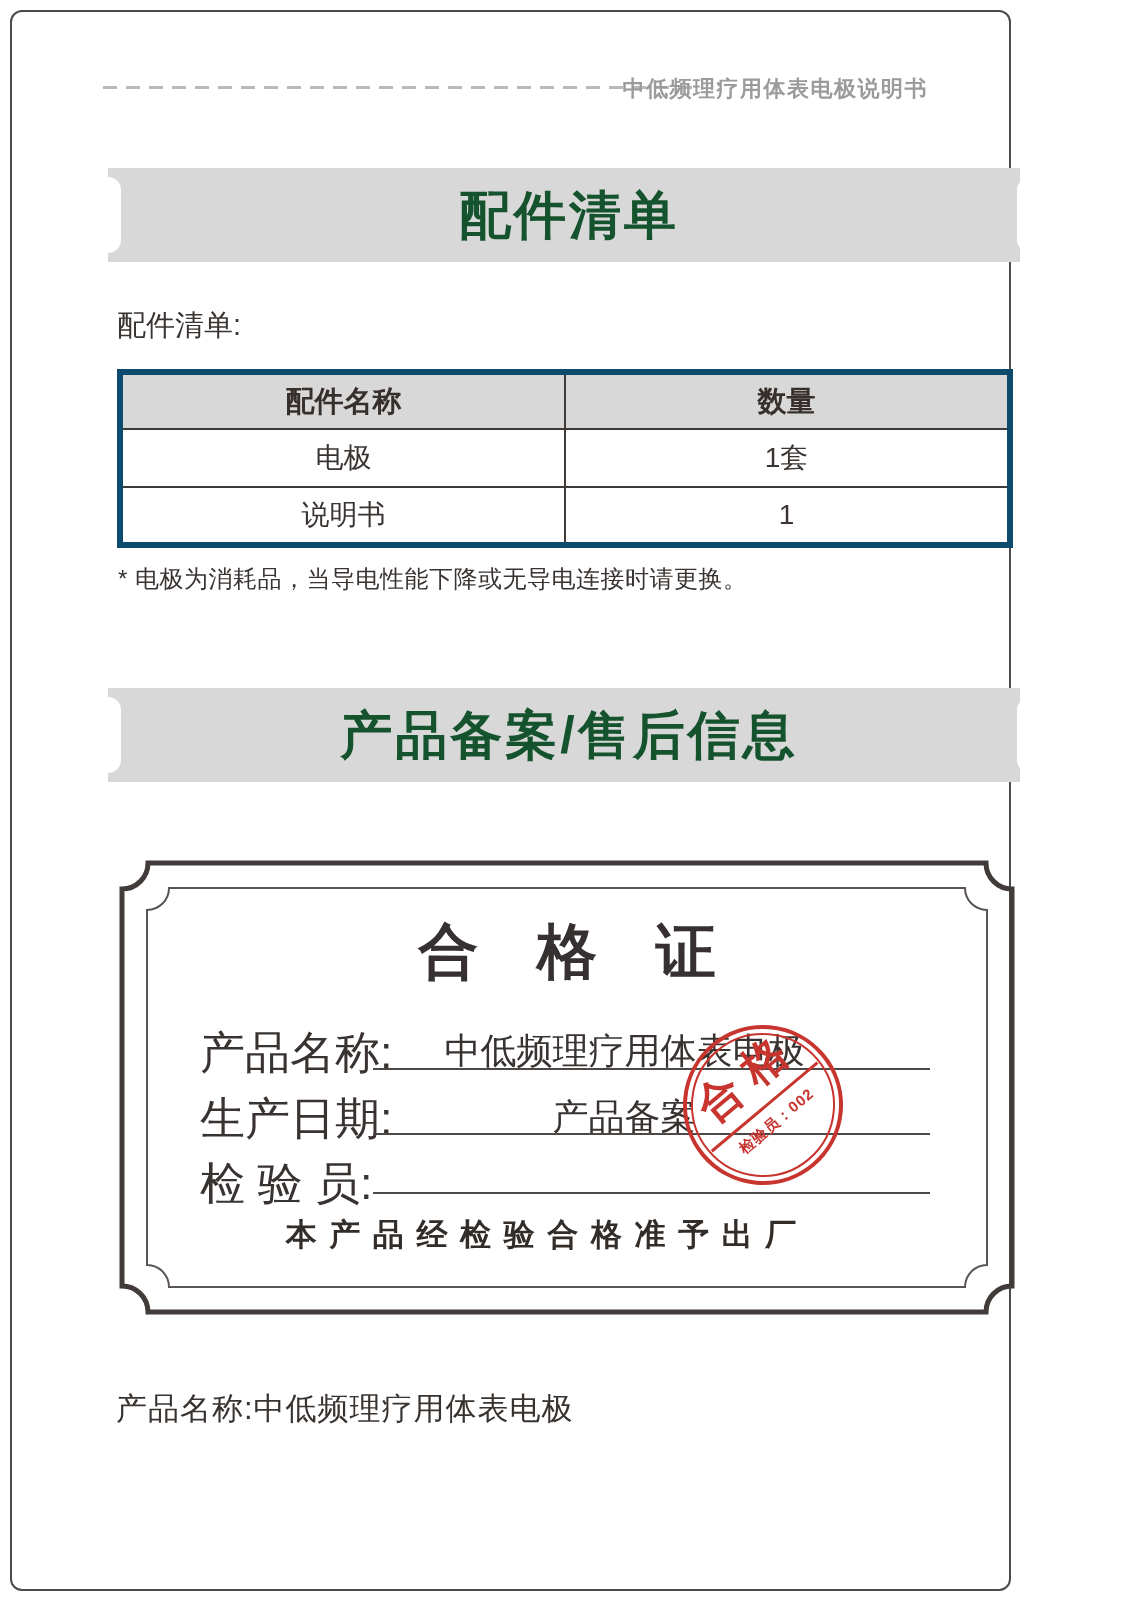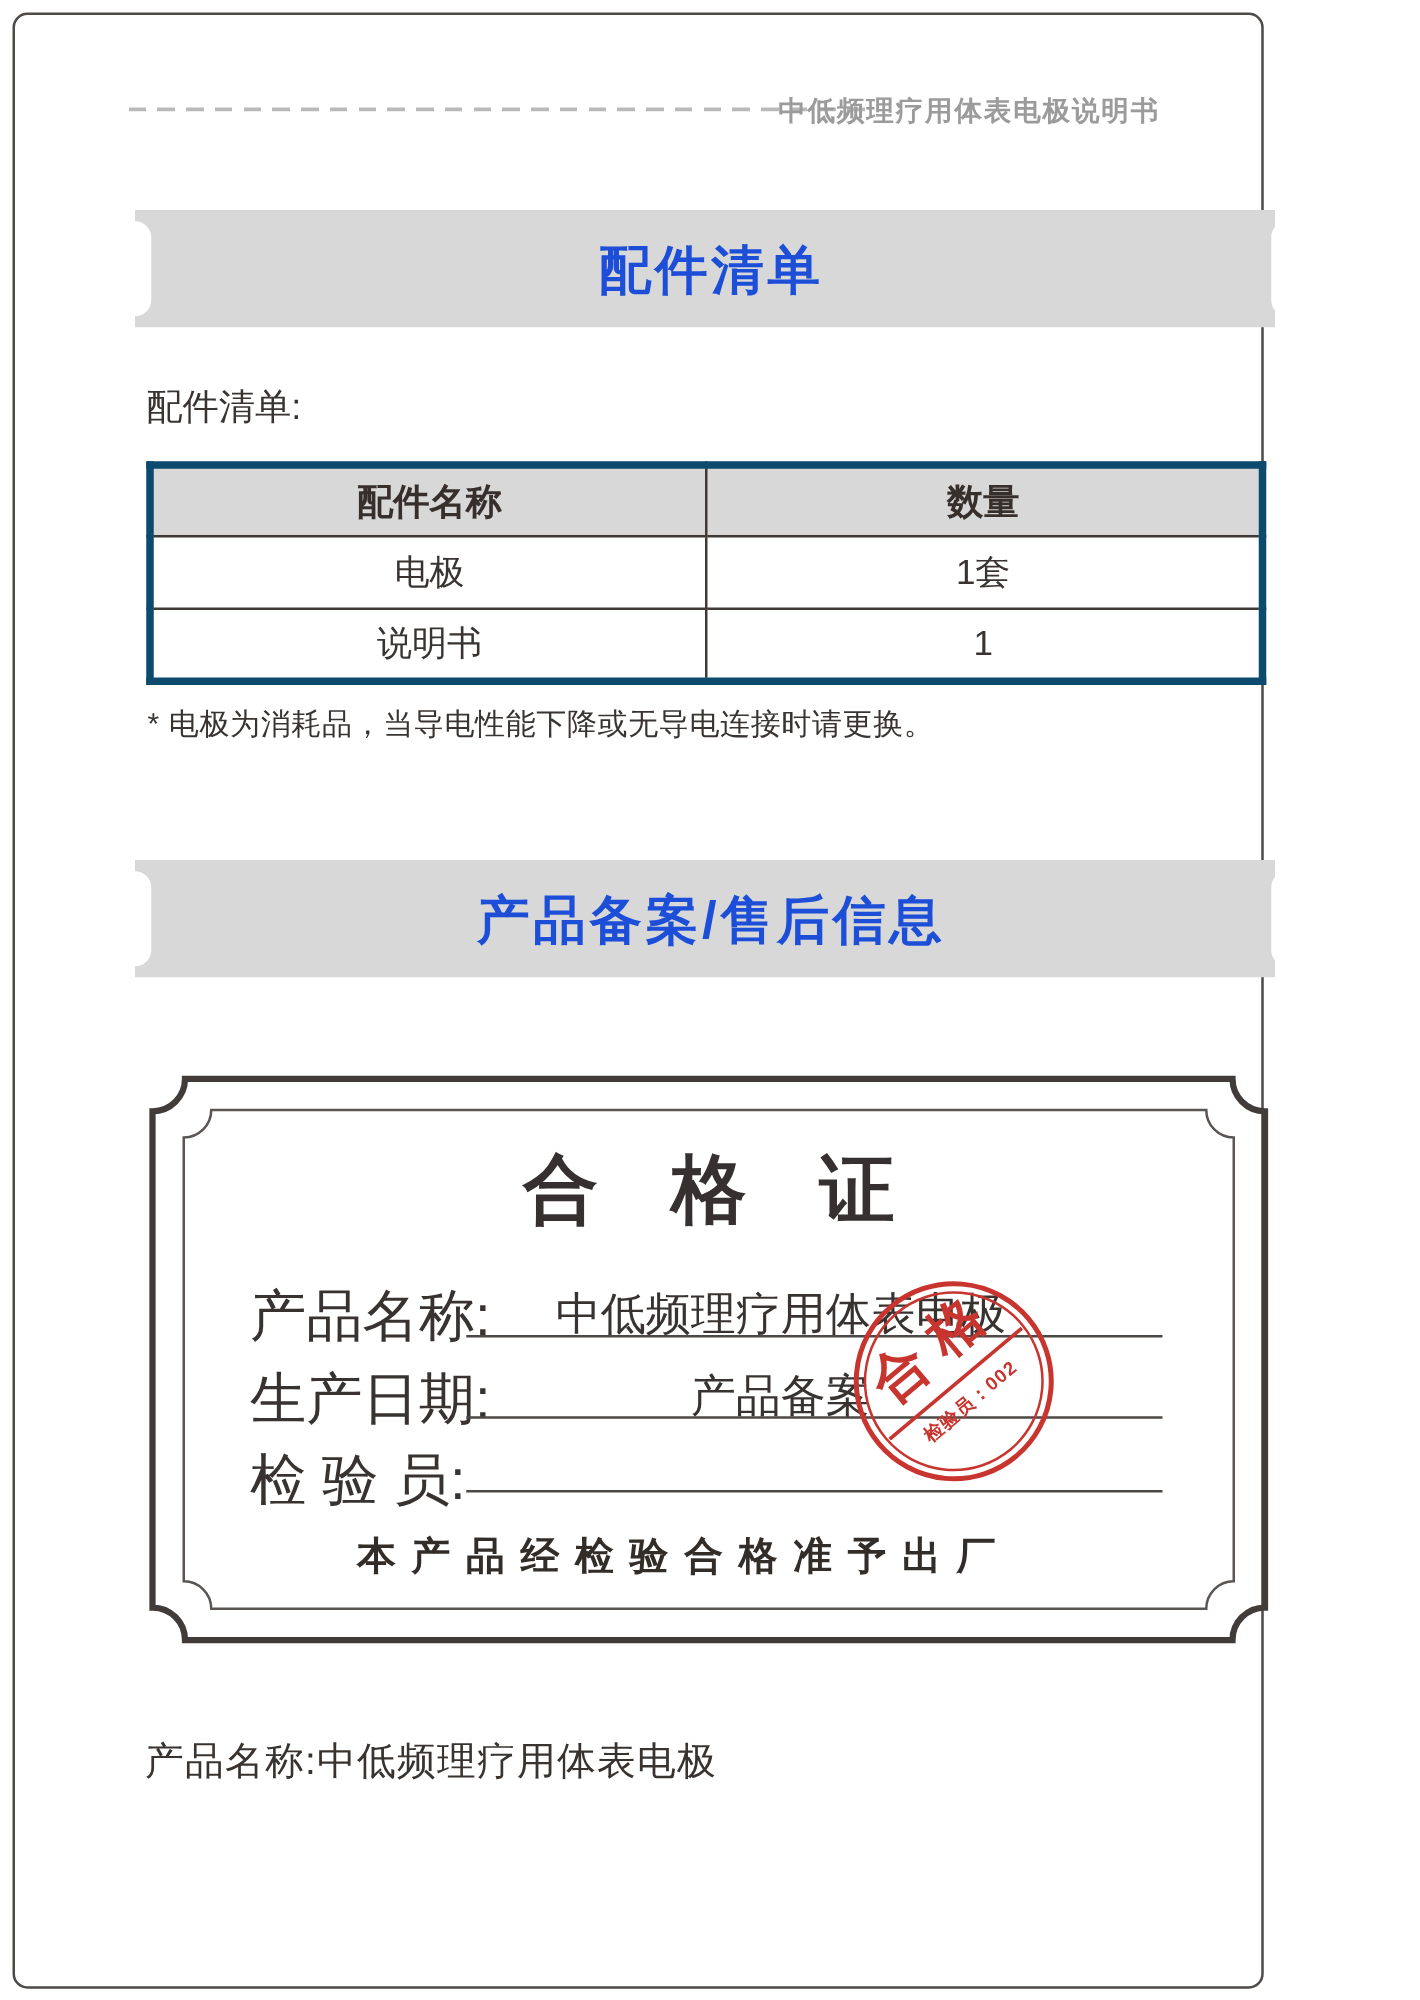--- a/index.html
+++ b/index.html
@@ -12,21 +12,21 @@
   .doc-rule { position:absolute; left:103px; top:86px; width:592px; height:3px;
     background:repeating-linear-gradient(to right,#b9b9b9 0 14px, transparent 14px 23px); }
   .doc-title { position:absolute; top:74px; right:92px; font-size:22px; font-weight:600;
     color:#9b9b9b; letter-spacing:1.5px; }
 
   
   .banner { position:absolute; left:108px; width:922px; height:94px; }
   .banner-1 { top:168px; } .banner-2 { top:688px; }
   .banner svg { position:absolute; left:0; top:0; }
   .banner-title { position:absolute; inset:0; display:flex; align-items:center; justify-content:center;
-    font-size:42px; font-weight:bold; color:#1d4ed8; letter-spacing:3px; padding-top:2px; }
+    font-size:52px; font-weight:bold; color:#14532d; letter-spacing:3px; padding-top:2px; }
 
   
   .acc-label { position:absolute; left:117px; top:306px; font-size:29px; font-weight:500; color:#393431; }
   table.acc-table { position:absolute; left:117px; top:369px; width:896px;
     border-collapse:collapse; table-layout:fixed; }
   table.acc-table th, table.acc-table td { border:2px solid #403a37; text-align:center; vertical-align:middle; }
   table.acc-table { border:6px solid #0c4a6e; }
   table.acc-table th { height:57px; background:#d8d8d8; font-size:29px; font-weight:bold; color:#362f2b; }
   table.acc-table td { height:58px; font-size:28px; font-weight:400; color:#393431; background:#ffffff;margin-left:17px; }
   .note { position:absolute; left:118px; top:563px; font-size:24px; font-weight:500; color:#393431; letter-spacing:0.5px; }
@@ -36,21 +36,21 @@
   .cert svg.frame { position:absolute; left:0; top:0; overflow:visible; }
   .cert-title { position:absolute; left:0; right:0; top:56px; text-align:center;
     font-size:60px; font-weight:bold; color:#363130; letter-spacing:21px; text-indent:21px; line-height:1.1; }
   .fld-label { position:absolute; left:78px; font-size:45px; font-weight:500; color:#383331; line-height:1.15; white-space:pre; }
   .fld-line { position:absolute; left:251px; width:557px; border-bottom:2.5px solid #4c4845; }
   .fld-value { position:absolute; left:251px; width:557px; padding-right:54px; text-align:center;
     font-size:36px; font-weight:500; color:#383331; line-height:1.2; }
   .lbl-1 { top:164px; } .lbl-2 { top:230px; } .lbl-3 { top:295px; }
   .line-1 { top:205px; } .line-2 { top:270px; } .line-3 { top:329px; }
   .val-1 { top:166px; } .val-2 { top:232px; }
-  .cert-slogan { position:absolute; left:0; right:0; top:361px; padding-right:50px; text-align:center;
+  .cert-slogan { position:absolute; left:0; right:0; top:351px; padding-right:50px; text-align:center;
     font-size:31px; font-weight:bold; color:#332d29; letter-spacing:2px; white-space:pre; }
 
   
   .stamp { position:absolute; left:561px; top:162px; width:160px; height:160px;
     transform:rotate(-40deg); color:#c8342e; }
   .stamp-ring-outer { position:absolute; inset:0; border:4px solid #c8342e; border-radius:50%; }
   .stamp-ring-inner { position:absolute; inset:8px; border:2px solid #c8342e; border-radius:50%; }
   .stamp-divider { position:absolute; left:11px; right:11px; top:81px; height:2.5px; background:#c8342e; }
   .stamp-pass { position:absolute; left:0; right:0; top:18px; text-align:center;
     font-size:44px; font-weight:bold; letter-spacing:14px; text-indent:14px; }

